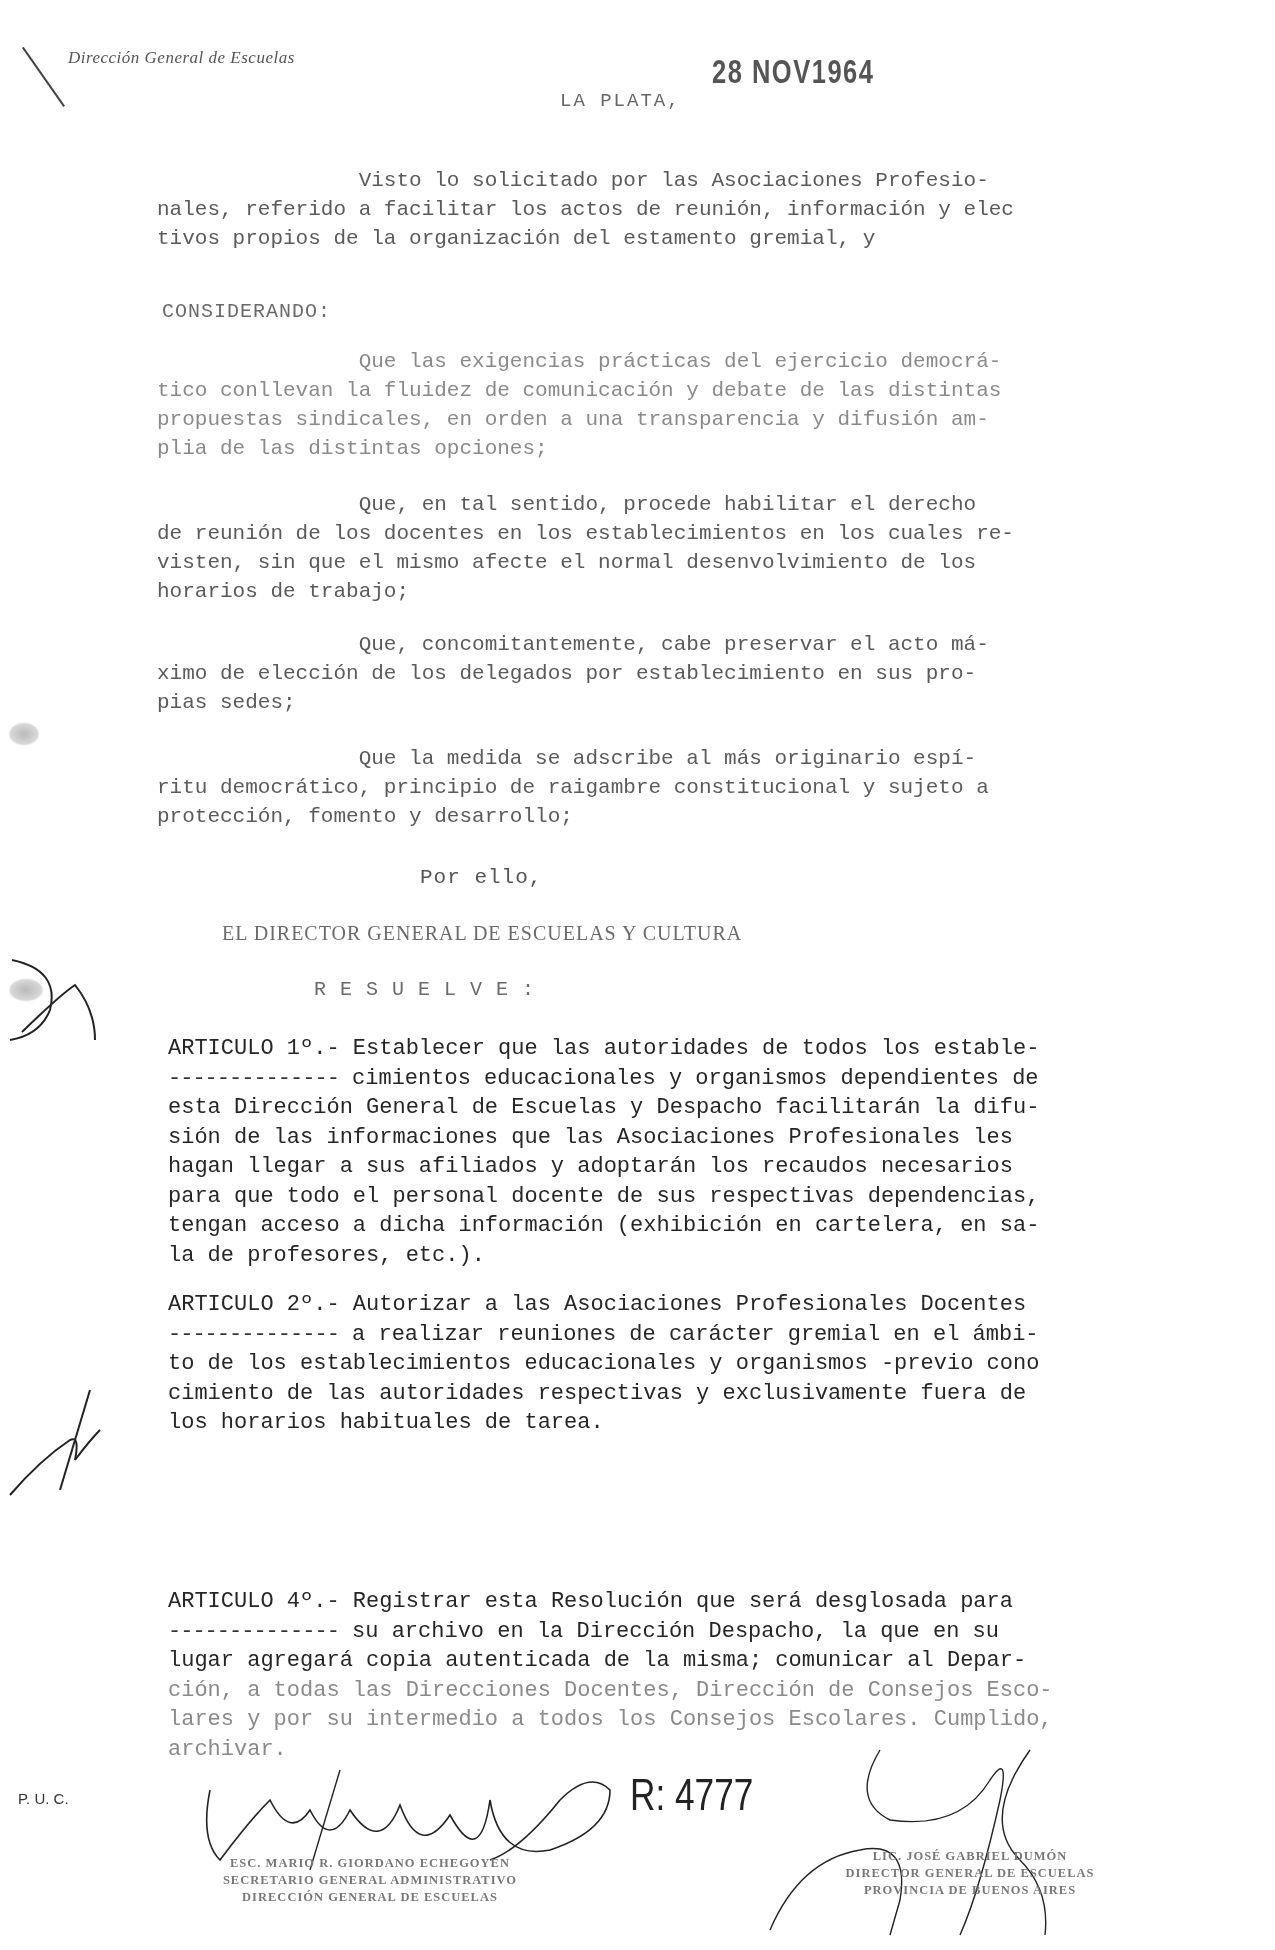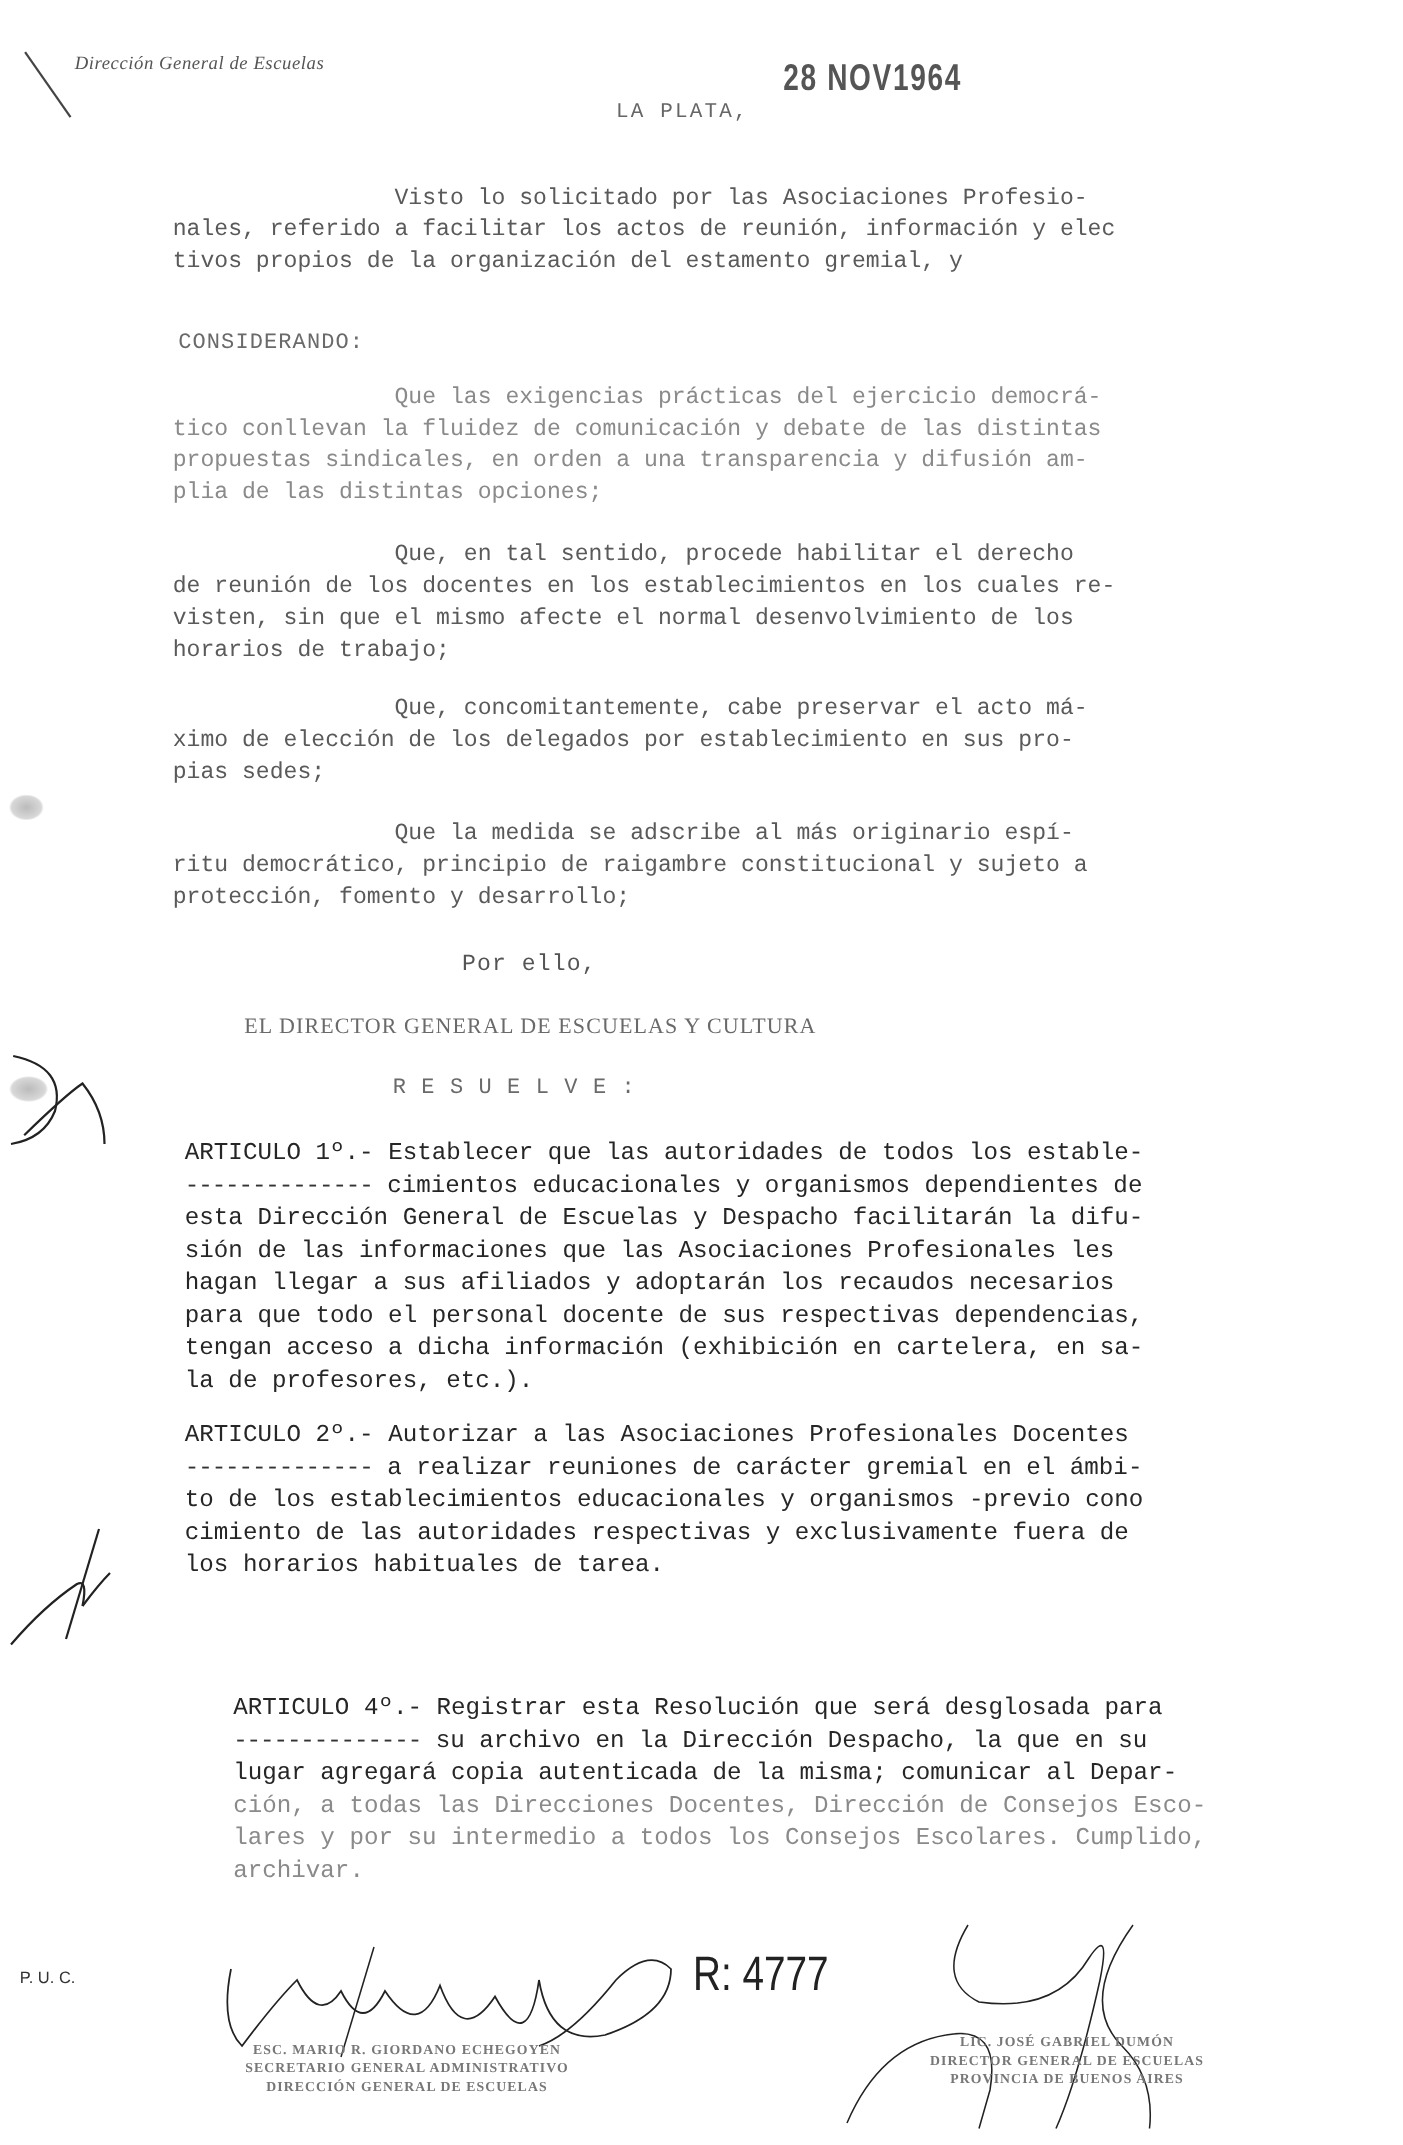--- a/index.html
+++ b/index.html
@@ -32,21 +32,21 @@
     }
 
     
     .text-block { position: absolute; left: 157px; width: 1000px; font-size: 21px; line-height: 29px; color: #5a5a5a; }
     .text-block .line { white-space: pre; display: block; }
     .faded { color: #8a8a8a; }
 
     .heading {
       position: absolute; font-size: 20px; letter-spacing: 1px; color: #6a6a6a;
     }
-    .resuelve { letter-spacing: 14px; margin-left: 43px; }
+    .resuelve { letter-spacing: 14px; }
 
     
     .article { position: absolute; left: 168px; width: 1000px; font-size: 22px; line-height: 29.5px; color: #262626; }
     .article .line { white-space: pre; display: block; }
     .art-label { text-underline-offset: 3px; }
     .art-dash { color: #333; letter-spacing: -1px; }
 
     
     .margin-blot {
       position: absolute; border-radius: 50%;
@@ -128,21 +128,21 @@
 
   <div class="article" style="top:1290px;">
     <span class="line"><span class="art-label">ARTICULO 2º.-</span> <span>Autorizar a las Asociaciones Profesionales Docentes</span></span>
     <span class="line"><span class="art-dash">--------------</span> <span>a realizar reuniones de carácter gremial en el ámbi-</span></span>
     <span class="line">to de los establecimientos educacionales y organismos -previo cono</span>
     <span class="line">cimiento de las autoridades respectivas y exclusivamente fuera de</span>
     <span class="line">los horarios habituales de tarea.</span>
   </div>
 
 
-  <div class="article" style="top:1538px;margin-left:44px;">
+  <div class="article" style="top:1587px;">
     <span class="line"><span class="art-label">ARTICULO 4º.-</span> <span>Registrar esta Resolución que será desglosada para</span></span>
     <span class="line"><span class="art-dash">--------------</span> <span>su archivo en la Dirección Despacho, la que en su</span></span>
     <span class="line">lugar agregará copia autenticada de la misma; comunicar al Depar-</span>
     <span class="line faded">ción, a todas las Direcciones Docentes, Dirección de Consejos Esco-</span>
     <span class="line faded">lares y por su intermedio a todos los Consejos Escolares. Cumplido,</span>
     <span class="line faded">archivar.</span>
   </div>
 
   <div class="margin-blot" style="left:8px; top:722px; width:32px; height:24px;"></div>
   <div class="margin-blot" style="left:8px; top:978px; width:36px; height:24px;"></div>

